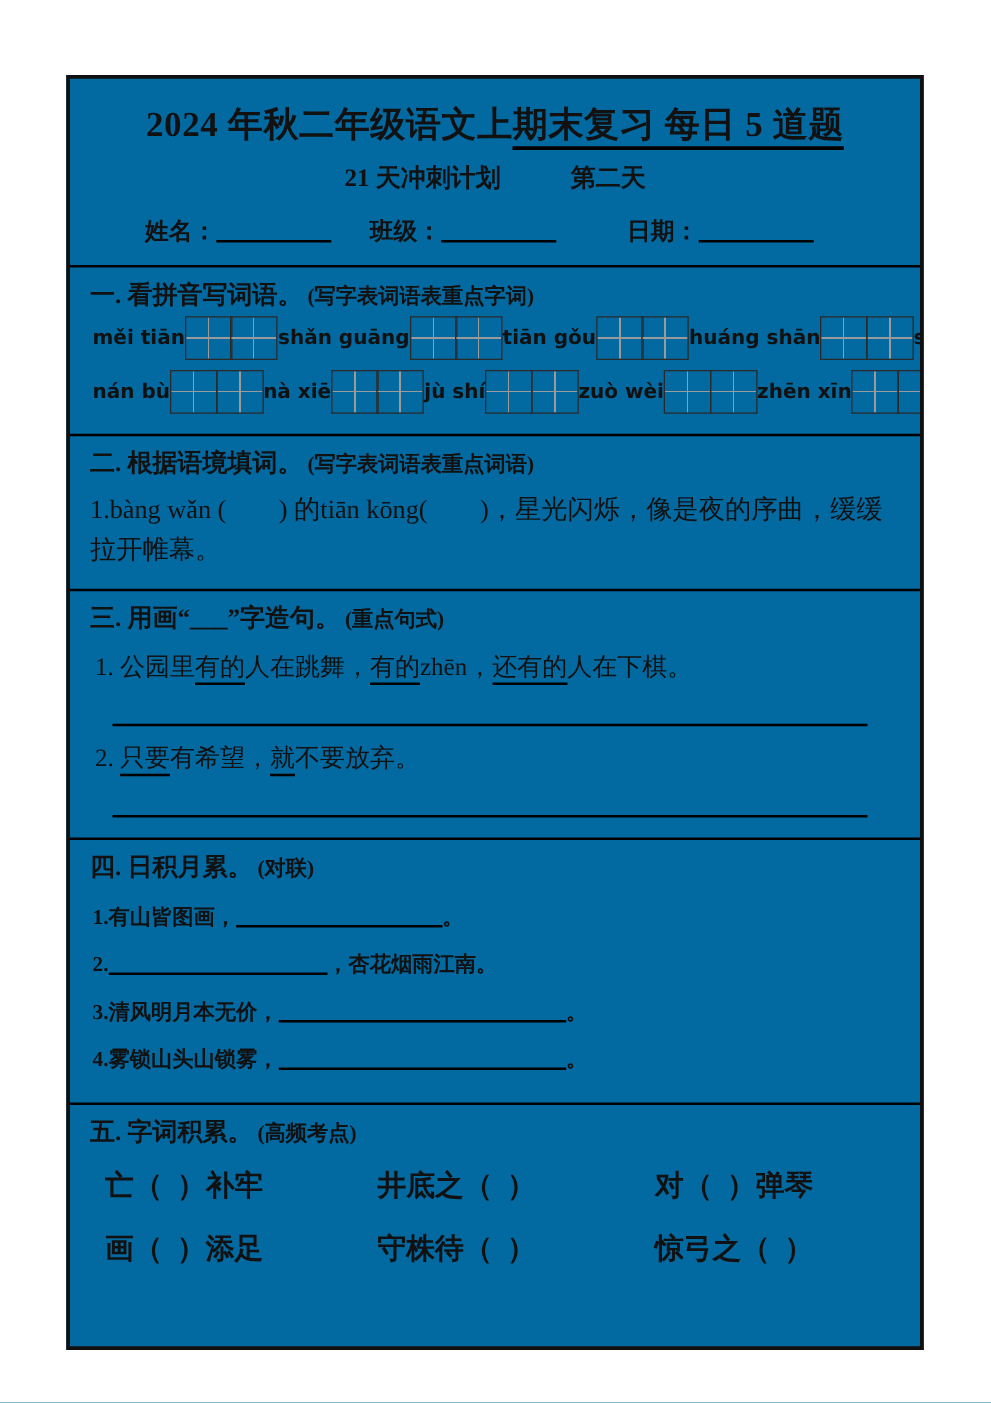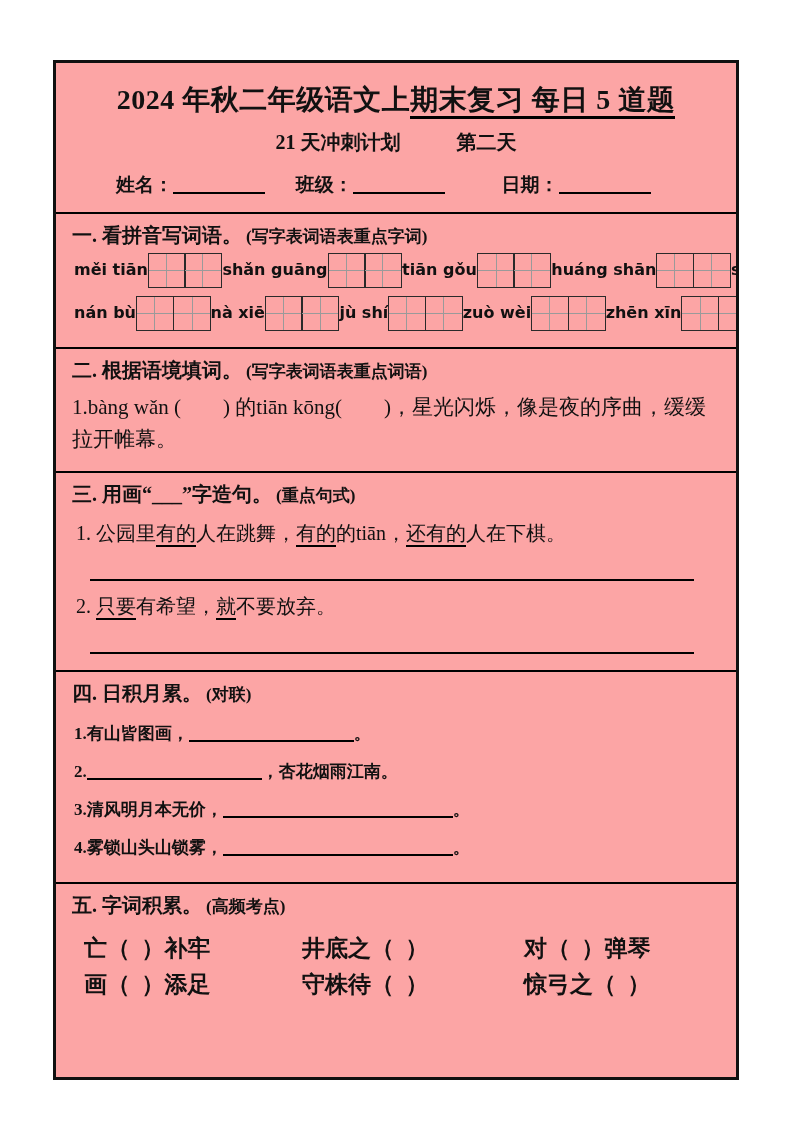--- a/index.html
+++ b/index.html
@@ -9,21 +9,21 @@
     font-family:"Liberation Serif", serif;
     color:#111;
     position:relative;
   }
   .frame {
     position:absolute; left:53px; top:60px;
     width:686px; height:1020px;
     border:3px solid #101010;
     box-sizing:border-box;
     overflow:hidden;
-    background:#fca5a5;
+    background:#0369a1;
   }
   .title1 {
     text-align:center; font-size:28px; font-weight:700;
     margin-top:18px; letter-spacing:0.5px; white-space:nowrap;
   }
   .t-underline { border-bottom:3px solid #000; padding-bottom:1px; }
   .title2 { text-align:center; font-size:20px; font-weight:700; margin-top:10px; }
   .title2 .right { margin-left:56px; }
   .info-line { margin-top:16px; padding-left:60px; font-size:19px; font-weight:700; }
   .blank {
@@ -58,21 +58,21 @@
   }
   .sent { font-size:20px; margin:12px 0 2px 6px; font-weight:500; }
   .u { border-bottom:2px solid #000; padding-bottom:1px; }
   .answer-line { border-bottom:2px solid #000; height:20px; margin:12px 28px 8px 20px; }
   .duilian { font-size:17px; font-weight:700; margin:15px 0 15px 4px; }
   .blank4 { display:inline-block; border-bottom:2px solid #000; height:1em; vertical-align:-3px; }
   .w165 { width:165px; } .w175 { width:175px; } .w230 { width:230px; }
   .idiom-grid {
     display:grid; grid-template-columns: 218px 222px auto;
     padding:2px 14px; font-size:23px; font-weight:700;
-    row-gap:5px; margin-top:12px;
+    row-gap:19px; margin-top:12px;
   }
   .idiom-grid span { white-space:pre; }
 </style>
 </head>
 <body>
 
 <div class="frame">
 
   <div class="title1">
     <span>2024 年秋二年级语文上</span><span class="t-underline">期末复习 每日 5 道题</span>
@@ -186,21 +186,21 @@
     <p class="fill-line">1.bàng wǎn (        ) 的tiān kōng(        )，星光闪烁，像是夜的序曲，缓缓拉开帷幕。</p>
   </section>
 
   <hr class="divider">
 
   <section class="sec">
     <div class="sec-head">
       <span>三. 用画“___”字造句。</span><span class="sec-note">(重点句式)</span>
     </div>
     <p class="sent">
-      <span>1. 公园里</span><span class="u">有的</span><span>人在跳舞，</span><span class="u">有的</span><span>的tiān，</span><span class="u">还有的</span><span>人在下棋。</span>
+      <span>1. 公园里</span><span class="u">有的</span><span>人在跳舞，</span><span class="u">有的</span><span>zhēn，</span><span class="u">还有的</span><span>人在下棋。</span>
     </p>
     <div class="answer-line"></div>
     <p class="sent">
       <span>2. </span><span class="u">只要</span><span>有希望，</span><span class="u">就</span><span>不要放弃。</span>
     </p>
     <div class="answer-line"></div>
   </section>
 
   <hr class="divider">
 

